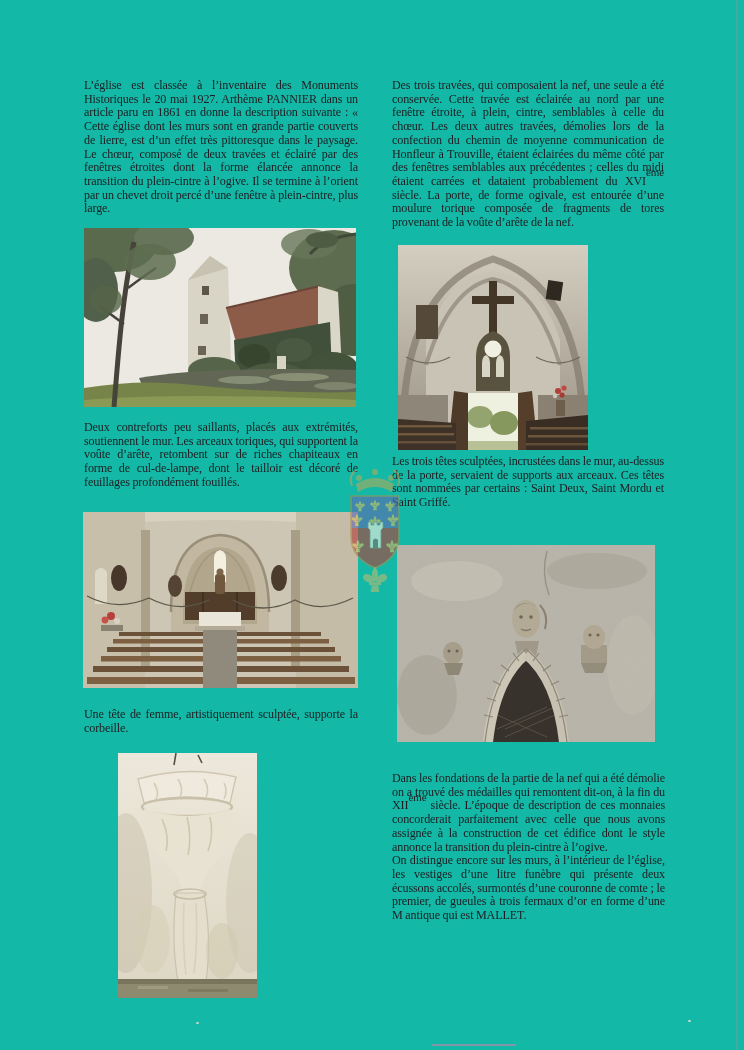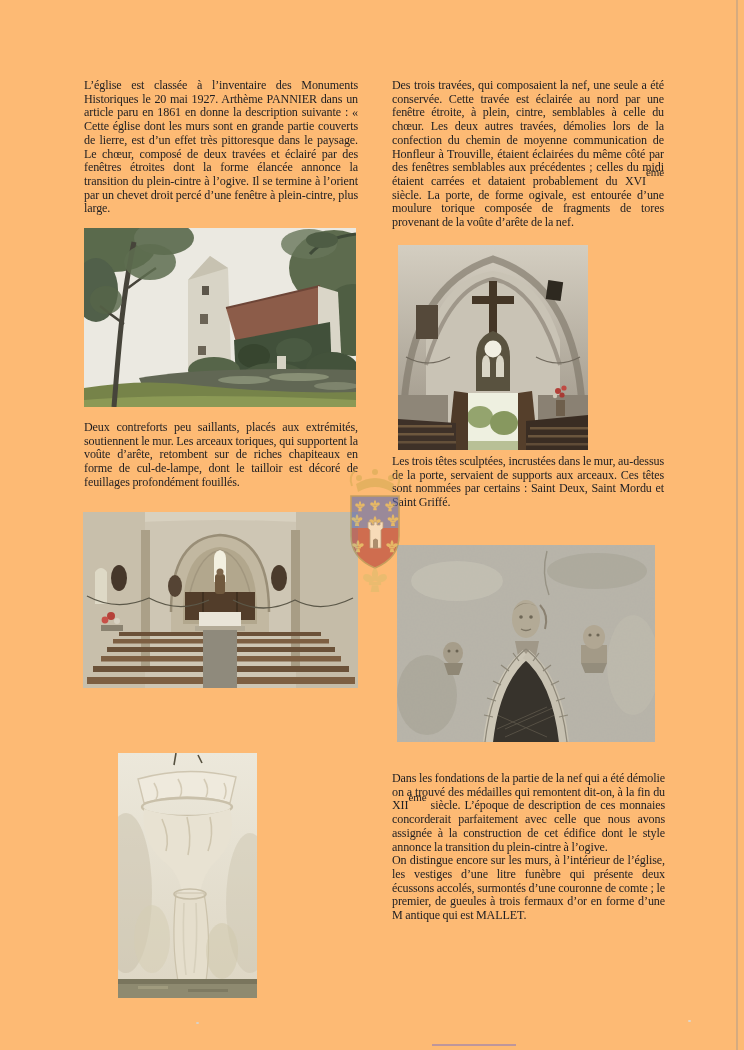--- a/index.html
+++ b/index.html
@@ -1,18 +1,18 @@
 <!DOCTYPE html>
 <html lang="fr"><head>
 <meta charset="utf-8">
 <style>
   html,body{margin:0;padding:0;background:#e9e9e9;}
   .page{
     position:relative;width:744px;height:1050px;margin:0 auto;
-    background:#fdba74;overflow:hidden;
+    background:#14b8a6;overflow:hidden;
     font-family:"Liberation Serif","DejaVu Serif",serif;
   }
   .para{
     position:absolute;margin:0;
     font-size:12.1px;line-height:13.7px;
     letter-spacing:-0.12px;word-spacing:-0.3px;
     text-align:justify;color:#1e1e22;
   }
   .para sup{font-size:11px;line-height:0;position:relative;top:-3.5px;}
   .photo{position:absolute;z-index:1;}
@@ -28,20 +28,21 @@
 </style>
 </head>
 <body>
 
 <div class="page">
 
   <p class="para textlayer" style="left:84px;top:79px;width:274px;">L’église est classée à l’inventaire des Monuments Historiques le 20 mai 1927. Arthème PANNIER dans un article paru en 1861 en donne la description suivante : « Cette église dont les murs sont en grande partie couverts de lierre, est d’un effet très pittoresque dans le paysage. Le chœur, composé de deux travées et éclairé par des fenêtres étroites dont la forme élancée annonce la transition du plein-cintre à l’ogive. Il se termine à l’orient par un chevet droit percé d’une fenêtre à plein-cintre, plus large.</p>
 
   <p class="para textlayer" style="left:84px;top:421px;width:274px;font-family:Liberation Serif, serif;">Deux contreforts peu saillants, placés aux extrémités, soutiennent le mur. Les arceaux toriques, qui supportent la voûte d’arête, retombent sur de riches chapiteaux en forme de cul-de-lampe, dont le tailloir est décoré de feuillages profondément fouillés.</p>
 
+  <p class="para textlayer" style="left:84px;top:708px;width:274px;">Une tête de femme, artistiquement sculptée, supporte la corbeille.</p>
 
   <p class="para textlayer" style="left:392px;top:79px;width:272px;">
     <span>Des trois travées, qui composaient la nef, une seule a été conservée. Cette travée est éclairée au nord par une fenêtre étroite, à plein, cintre, semblables à celle du chœur. Les deux autres travées, démolies lors de la confection du chemin de moyenne communication de Honfleur à Trouville, étaient éclairées du même côté par des fenêtres semblables aux précédentes ; celles du midi étaient carrées et dataient probablement du XVI</span><sup>ème</sup><span> siècle. La porte, de forme ogivale, est entourée d’une moulure torique composée de fragments de tores provenant de la voûte d’arête de la nef.</span>
   </p>
 
   <p class="para textlayer" style="left:392px;top:455px;width:272px;">Les trois têtes sculptées, incrustées dans le mur, au-dessus de la porte, servaient de supports aux arceaux. Ces têtes sont nommées par certains : Saint Deux, Saint Mordu et Saint Griffé.</p>
 
   <div class="textlayer" style="position:absolute;left:392px;top:772px;width:273px;">
     <p class="para" style="position:static;">
       <span>Dans les fondations de la partie de la nef qui a été démolie on a trouvé des médailles qui remontent dit-on, à la fin du XII</span><sup>ème</sup><span> siècle. L’époque de description de ces monnaies concorderait parfaitement avec celle que nous avons assignée à la construction de cet édifice dont le style annonce la transition du plein-cintre à l’ogive.</span>

